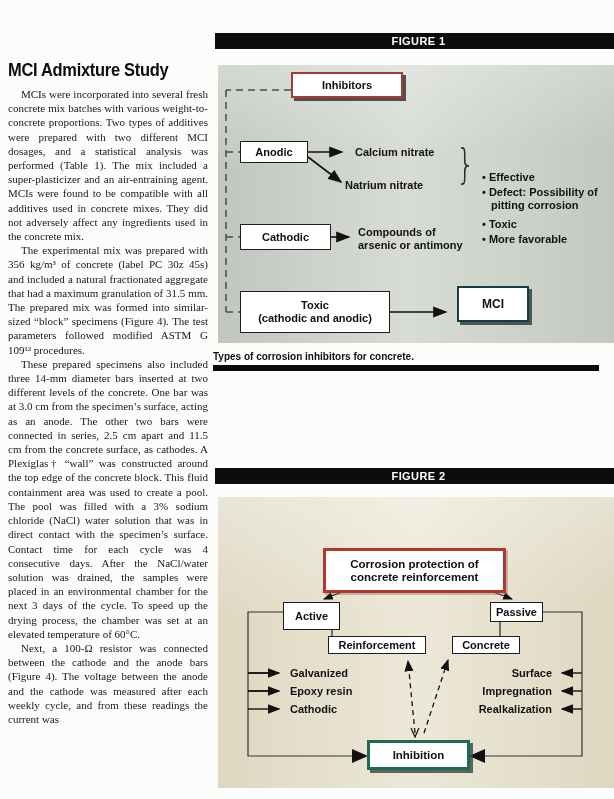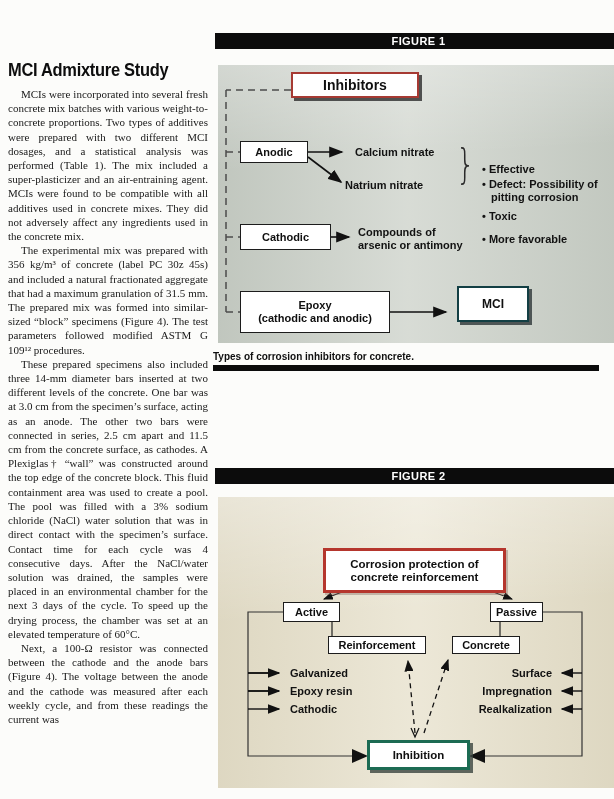--- a/index.html
+++ b/index.html
@@ -72,52 +72,52 @@
       </defs>
 
       <path d="M73 25 H8 M8 25 V247 M8 87 H22 M8 172 H22 M8 247 H22" fill="none" stroke="#4c4c4c" stroke-width="1.5" stroke-dasharray="7 5"></path>
 
       <path d="M90 87 H124" stroke="#111" stroke-width="1.6" marker-end="url(#ah)"></path>
       <path d="M90 92 L123 117" stroke="#111" stroke-width="1.6" marker-end="url(#ah)"></path>
       <path d="M113 172 H131" stroke="#111" stroke-width="1.6" marker-end="url(#ah)"></path>
       <path d="M172 247 H228" stroke="#111" stroke-width="1.6" marker-end="url(#ah)"></path>
     </svg>
 
-    <div class="box red" style="left:73px;top:7px;width:128px;height:26px;font-size:14px;">
+    <div class="box red" style="left:73px;top:7px;width:112px;height:26px;font-size:11px;">
       <span>Inhibitors</span>
     </div>
 
     <div class="box" style="left:22px;top:76px;width:68px;height:22px;">
       <span>Anodic</span>
     </div>
 
     <div class="lbl" style="left:137px;top:81px;">Calcium nitrate</div>
     <div class="lbl" style="left:127px;top:114px;">Natrium nitrate</div>
 
     <div class="brace" style="left:238px;top:80px;">}</div>
 
-    <div class="notes" style="left:264px;top:98px;">
+    <div class="notes" style="left:264px;top:106px;">
       <div class="blt">• Effective</div>
       <div class="blt">• Defect: Possibility of pitting corrosion</div>
       <div class="blt gap">• Toxic</div>
     </div>
 
     <div class="box" style="left:22px;top:159px;width:91px;height:26px;">
       <span>Cathodic</span>
     </div>
 
     <div class="lbl" style="left:140px;top:161px;">Compounds of</div>
     <div class="lbl" style="left:140px;top:174px;">arsenic or antimony</div>
 
     <div class="notes" style="left:264px;top:168px;">
       <div class="blt">• More favorable</div>
     </div>
 
     <div class="box" style="left:22px;top:226px;width:150px;height:42px;">
-      <span>Epoxy</span>
+      <span>Toxic</span>
       <span>(cathodic and anodic)</span>
     </div>
 
     <div class="box teal" style="left:239px;top:221px;width:72px;height:36px;">
       <span>MCI</span>
     </div>
   </div>
 
   <div class="caption">Types of corrosion inhibitors for concrete.</div>
   <div class="thickrule"></div>
@@ -155,21 +155,21 @@
       <path d="M197 236 L190 164" stroke="#111" stroke-width="1.3" stroke-dasharray="5 4" marker-end="url(#ah2)" fill="none"></path>
       <path d="M206 236 L230 163" stroke="#111" stroke-width="1.3" stroke-dasharray="5 4" marker-end="url(#ah2)" fill="none"></path>
       <polyline points="193,231 197,240 201,231" stroke="#111" stroke-width="1.2" fill="none"></polyline>
     </svg>
 
     <div class="box redthick" style="left:105px;top:21px;width:183px;height:45px;font-size:11.5px;">
       <span>Corrosion protection of</span>
       <span>concrete reinforcement</span>
     </div>
 
-    <div class="box" style="left:65px;top:105px;width:57px;height:20px;">
+    <div class="box" style="left:65px;top:105px;width:57px;height:28px;">
       <span>Active</span>
     </div>
     <div class="box" style="left:272px;top:105px;width:53px;height:20px;">
       <span>Passive</span>
     </div>
 
     <div class="box" style="left:110px;top:139px;width:98px;height:18px;">
       <span>Reinforcement</span>
     </div>
     <div class="box" style="left:234px;top:139px;width:68px;height:18px;">

